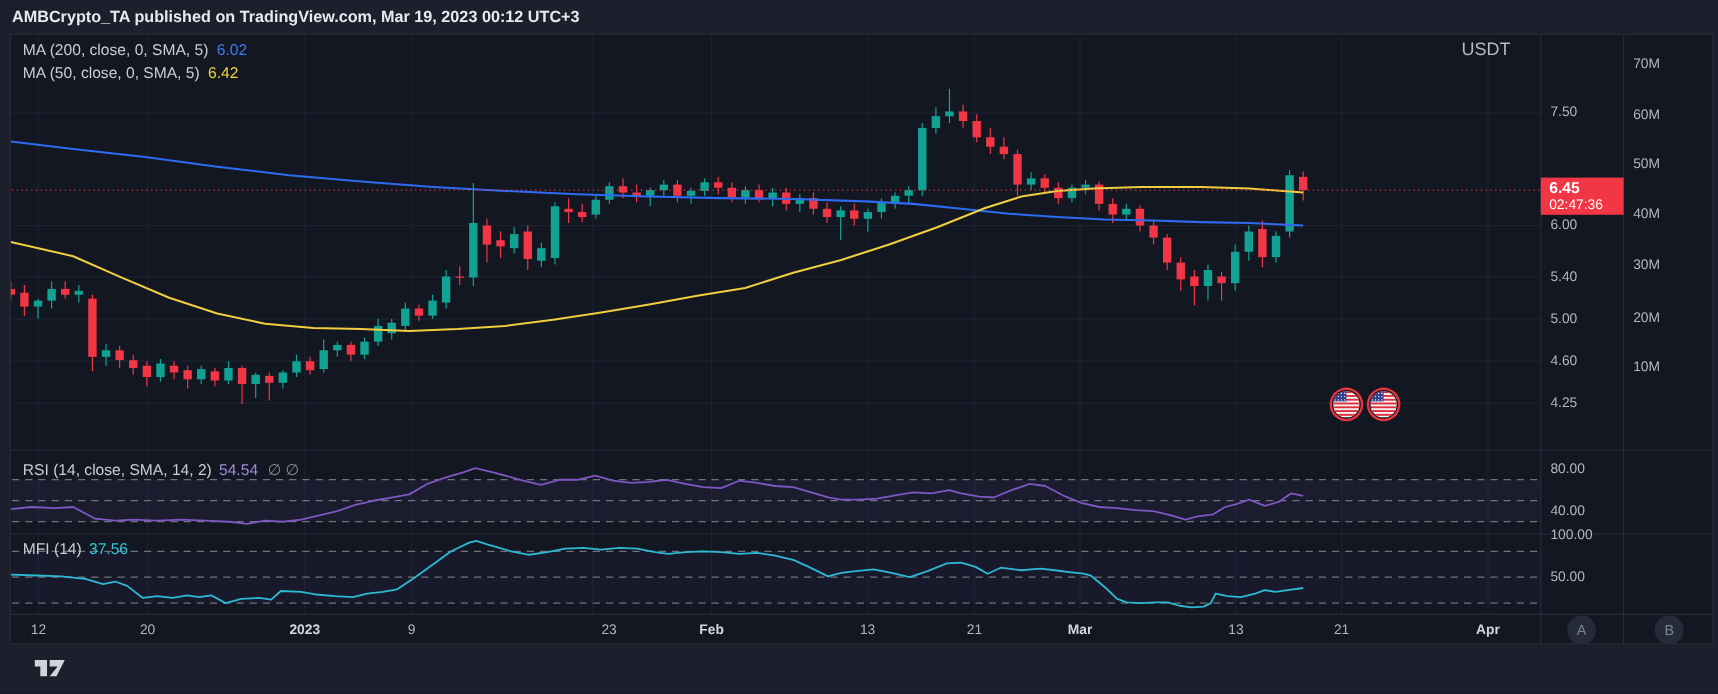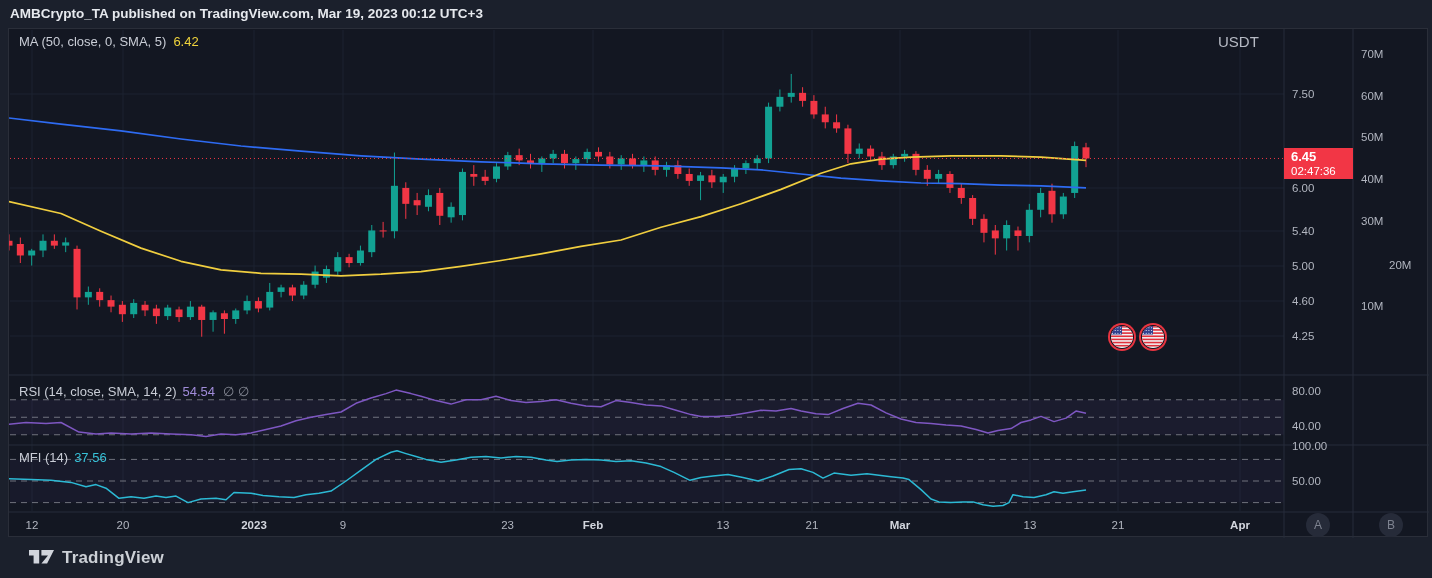--- a/index.html
+++ b/index.html
@@ -347,21 +347,21 @@
         <div class="tick" style="left: 1283px; top: 152px;">6.00</div>
         <div class="tick" style="left: 1283px; top: 195px;">5.40</div>
         <div class="tick" style="left: 1283px; top: 230px;">5.00</div>
         <div class="tick" style="left: 1283px; top: 265px;">4.60</div>
         <div class="tick" style="left: 1283px; top: 300px;">4.25</div>
         <div class="tick" style="left: 1352px; top: 18px;">70M</div>
         <div class="tick" style="left: 1352px; top: 60px;">60M</div>
         <div class="tick" style="left: 1352px; top: 101px;">50M</div>
         <div class="tick" style="left: 1352px; top: 143px;">40M</div>
         <div class="tick" style="left: 1352px; top: 185px;">30M</div>
-        <div class="tick" style="left: 1352px; top: 229px; margin-left: 28px;">20M</div>
+        <div class="tick" style="left: 1352px; top: 229px;">20M</div>
         <div class="tick" style="left: 1352px; top: 270px;">10M</div>
         <div class="tick" style="left: 1283px; top: 355px;">80.00</div>
         <div class="tick" style="left: 1283px; top: 390px;">40.00</div>
         <div class="tick" style="left: 1283px; top: 410px;">100.00</div>
         <div class="tick" style="left: 1283px; top: 445px;">50.00</div>
         <div class="tick" style="left: 3px; top: 489px; width: 40px; text-align: center;">12</div>
         <div class="tick" style="left: 94px; top: 489px; width: 40px; text-align: center;">20</div>
         <div class="tick major" style="left: 225px; top: 489px; width: 40px; text-align: center;">2023</div>
         <div class="tick" style="left: 314px; top: 489px; width: 40px; text-align: center;">9</div>
         <div class="tick" style="left: 465px; top: 489px; width: 40px; text-align: right;">23</div>
@@ -369,20 +369,23 @@
         <div class="tick" style="left: 694px; top: 489px; width: 40px; text-align: center;">13</div>
         <div class="tick" style="left: 783px; top: 489px; width: 40px; text-align: center;">21</div>
         <div class="tick major" style="left: 871px; top: 489px; width: 40px; text-align: center;">Mar</div>
         <div class="tick" style="left: 1001px; top: 489px; width: 40px; text-align: center;">13</div>
         <div class="tick" style="left: 1089px; top: 489px; width: 40px; text-align: center;">21</div>
         <div class="tick major" style="left: 1211px; top: 489px; width: 40px; text-align: center;">Apr</div>
       </div>
 
     <div class="legend">
       <div>
+        <span class="mlabel">MA (200, close, 0, SMA, 5)</span><span class="mv200">6.02</span>
+      </div>
+      <div>
         <span class="mlabel">MA (50, close, 0, SMA, 5)</span><span class="mv50">6.42</span>
       </div>
     </div>
 
     <div class="ind-legend rsi-l">
       <span class="ilabel">RSI (14, close, SMA, 14, 2)</span><span class="rsival">54.54</span><span class="hiddenvals">∅  ∅</span>
     </div>
 
     <div class="ind-legend mfi-l">
       <span class="ilabel">MFI (14)</span><span class="mfival">37.56</span>
@@ -397,16 +400,15 @@
 
     <div class="ab a">A</div>
     <div class="ab b">B</div>
   </div>
 
   <div class="bottombar">
     <svg class="tvlogo" width="27" height="17" viewBox="0 0 27 17">
       <path d="M1 1h10.2v13.6H5.6V6.4H1z" fill="#d1d4dc"></path>
       <path d="M13.4 1H26l-6.9 13.6h-5.7L20 6.4h-6.6z" fill="#d1d4dc"></path>
     </svg>
-    <span class="brand">TradingView</span>
   </div>
 
 </div>
 
 </body></html>

